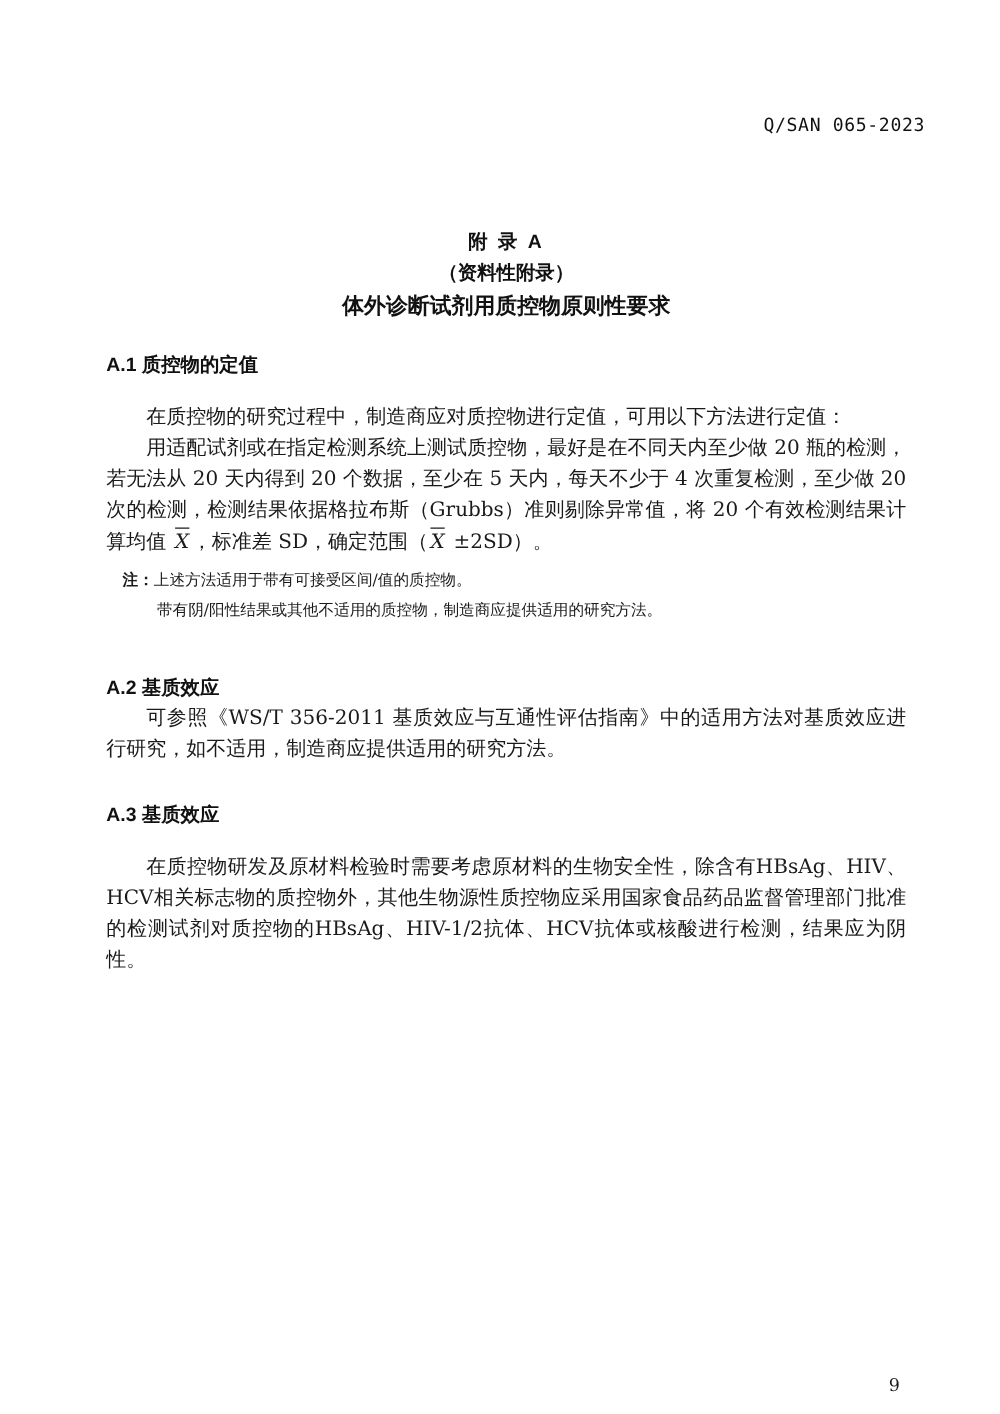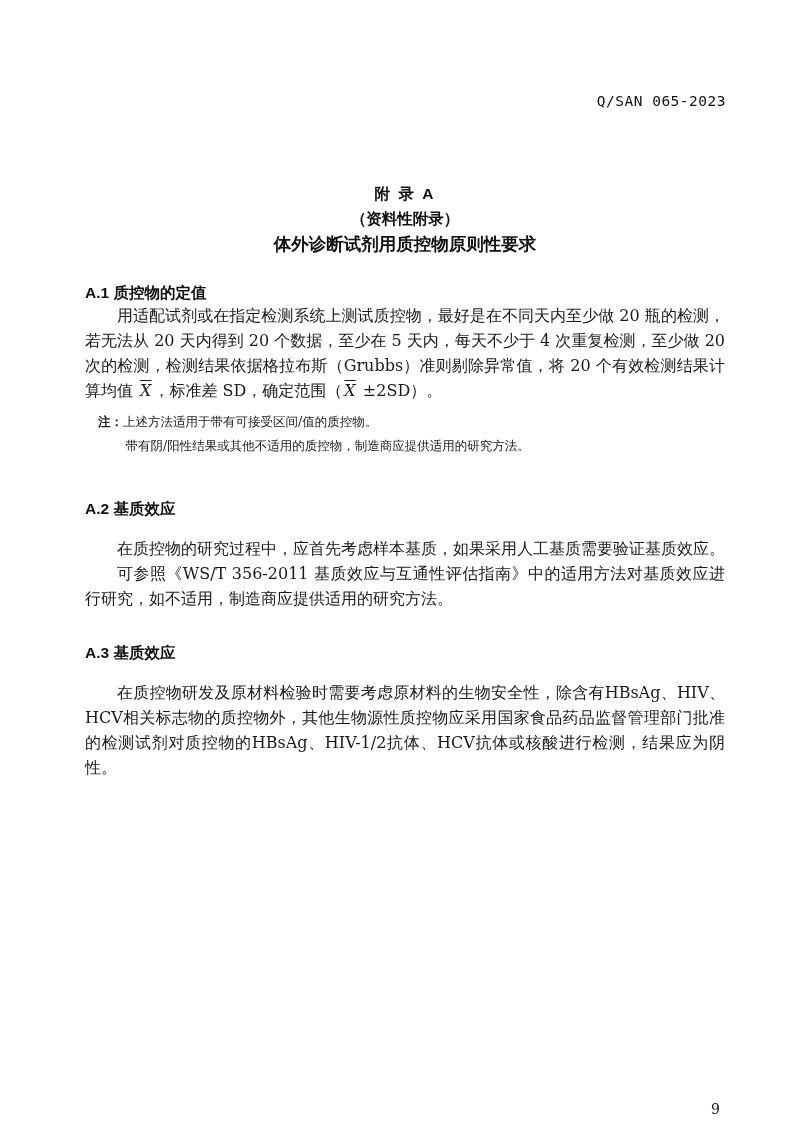--- a/index.html
+++ b/index.html
@@ -14,21 +14,21 @@
     background: #ffffff;
     color: #1a1a1a;
     font-family: "DejaVu Serif", "Liberation Serif", serif;
     overflow: hidden;
     box-sizing: border-box;
   }
   .doc-header {
     position: absolute;
     top: 93px;
     left: 0;
-    right: 74px;
+    right: 60px;
     text-align: right;
     font-family: "DejaVu Sans Mono", "Liberation Mono", monospace;
     font-size: 14.5px;
     letter-spacing: 0.5px;
     color: #111;
     padding-left: 41px;
   }
   .content {
     position: absolute;
     top: 182px;
@@ -111,31 +111,31 @@
   <div class="content">
 
     <div class="title-block">
       <div class="title-appendix">附 录 A</div>
       <div class="title-type">（资料性附录）</div>
       <div class="title-name">体外诊断试剂用质控物原则性要求</div>
     </div>
 
     <div class="section-heading heading-a1">A.1 质控物的定值</div>
 
+    <p class="body-para first-para">在质控物的研究过程中，制造商应对质控物进行定值，可用以下方法进行定值：</p>
 
     <p class="body-para"><span>用适配试剂或在指定检测系统上测试质控物，最好是在不同天内至少做 20 瓶的检测，若无法从 20 天内得到 20 个数据，至少在 5 天内，每天不少于 4 次重复检测，至少做 20 次的检测，检测结果依据格拉布斯（Grubbs）准则剔除异常值，将 20 个有效检测结果计算均值 </span><span class="xbar">X</span><span>，标准差 SD，确定范围（</span><span class="xbar">X</span><span> ±2SD）。</span></p>
 
     <div class="note-block">
       <div class="note-line1"><span class="note-label">注：</span><span>上述方法适用于带有可接受区间/值的质控物。</span></div>
       <div class="note-line2">带有阴/阳性结果或其他不适用的质控物，制造商应提供适用的研究方法。</div>
     </div>
 
     <div class="section-heading heading-a2">A.2 基质效应</div>
 
-    <p class="body-para first-para">在质控物的研究过程中，应首先考虑样本基质，如果采用人工基质需要验证基质效应。</p>
 
     <p class="body-para">可参照《WS/T 356-2011 基质效应与互通性评估指南》中的适用方法对基质效应进行研究，如不适用，制造商应提供适用的研究方法。</p>
 
     <div class="section-heading heading-a3">A.3 基质效应</div>
 
     <p class="body-para first-para">在质控物研发及原材料检验时需要考虑原材料的生物安全性，除含有HBsAg、HIV、HCV相关标志物的质控物外，其他生物源性质控物应采用国家食品药品监督管理部门批准的检测试剂对质控物的HBsAg、HIV-1/2抗体、HCV抗体或核酸进行检测，结果应为阴性。</p>
 
   </div>
 
   <div class="page-footer">9</div>

